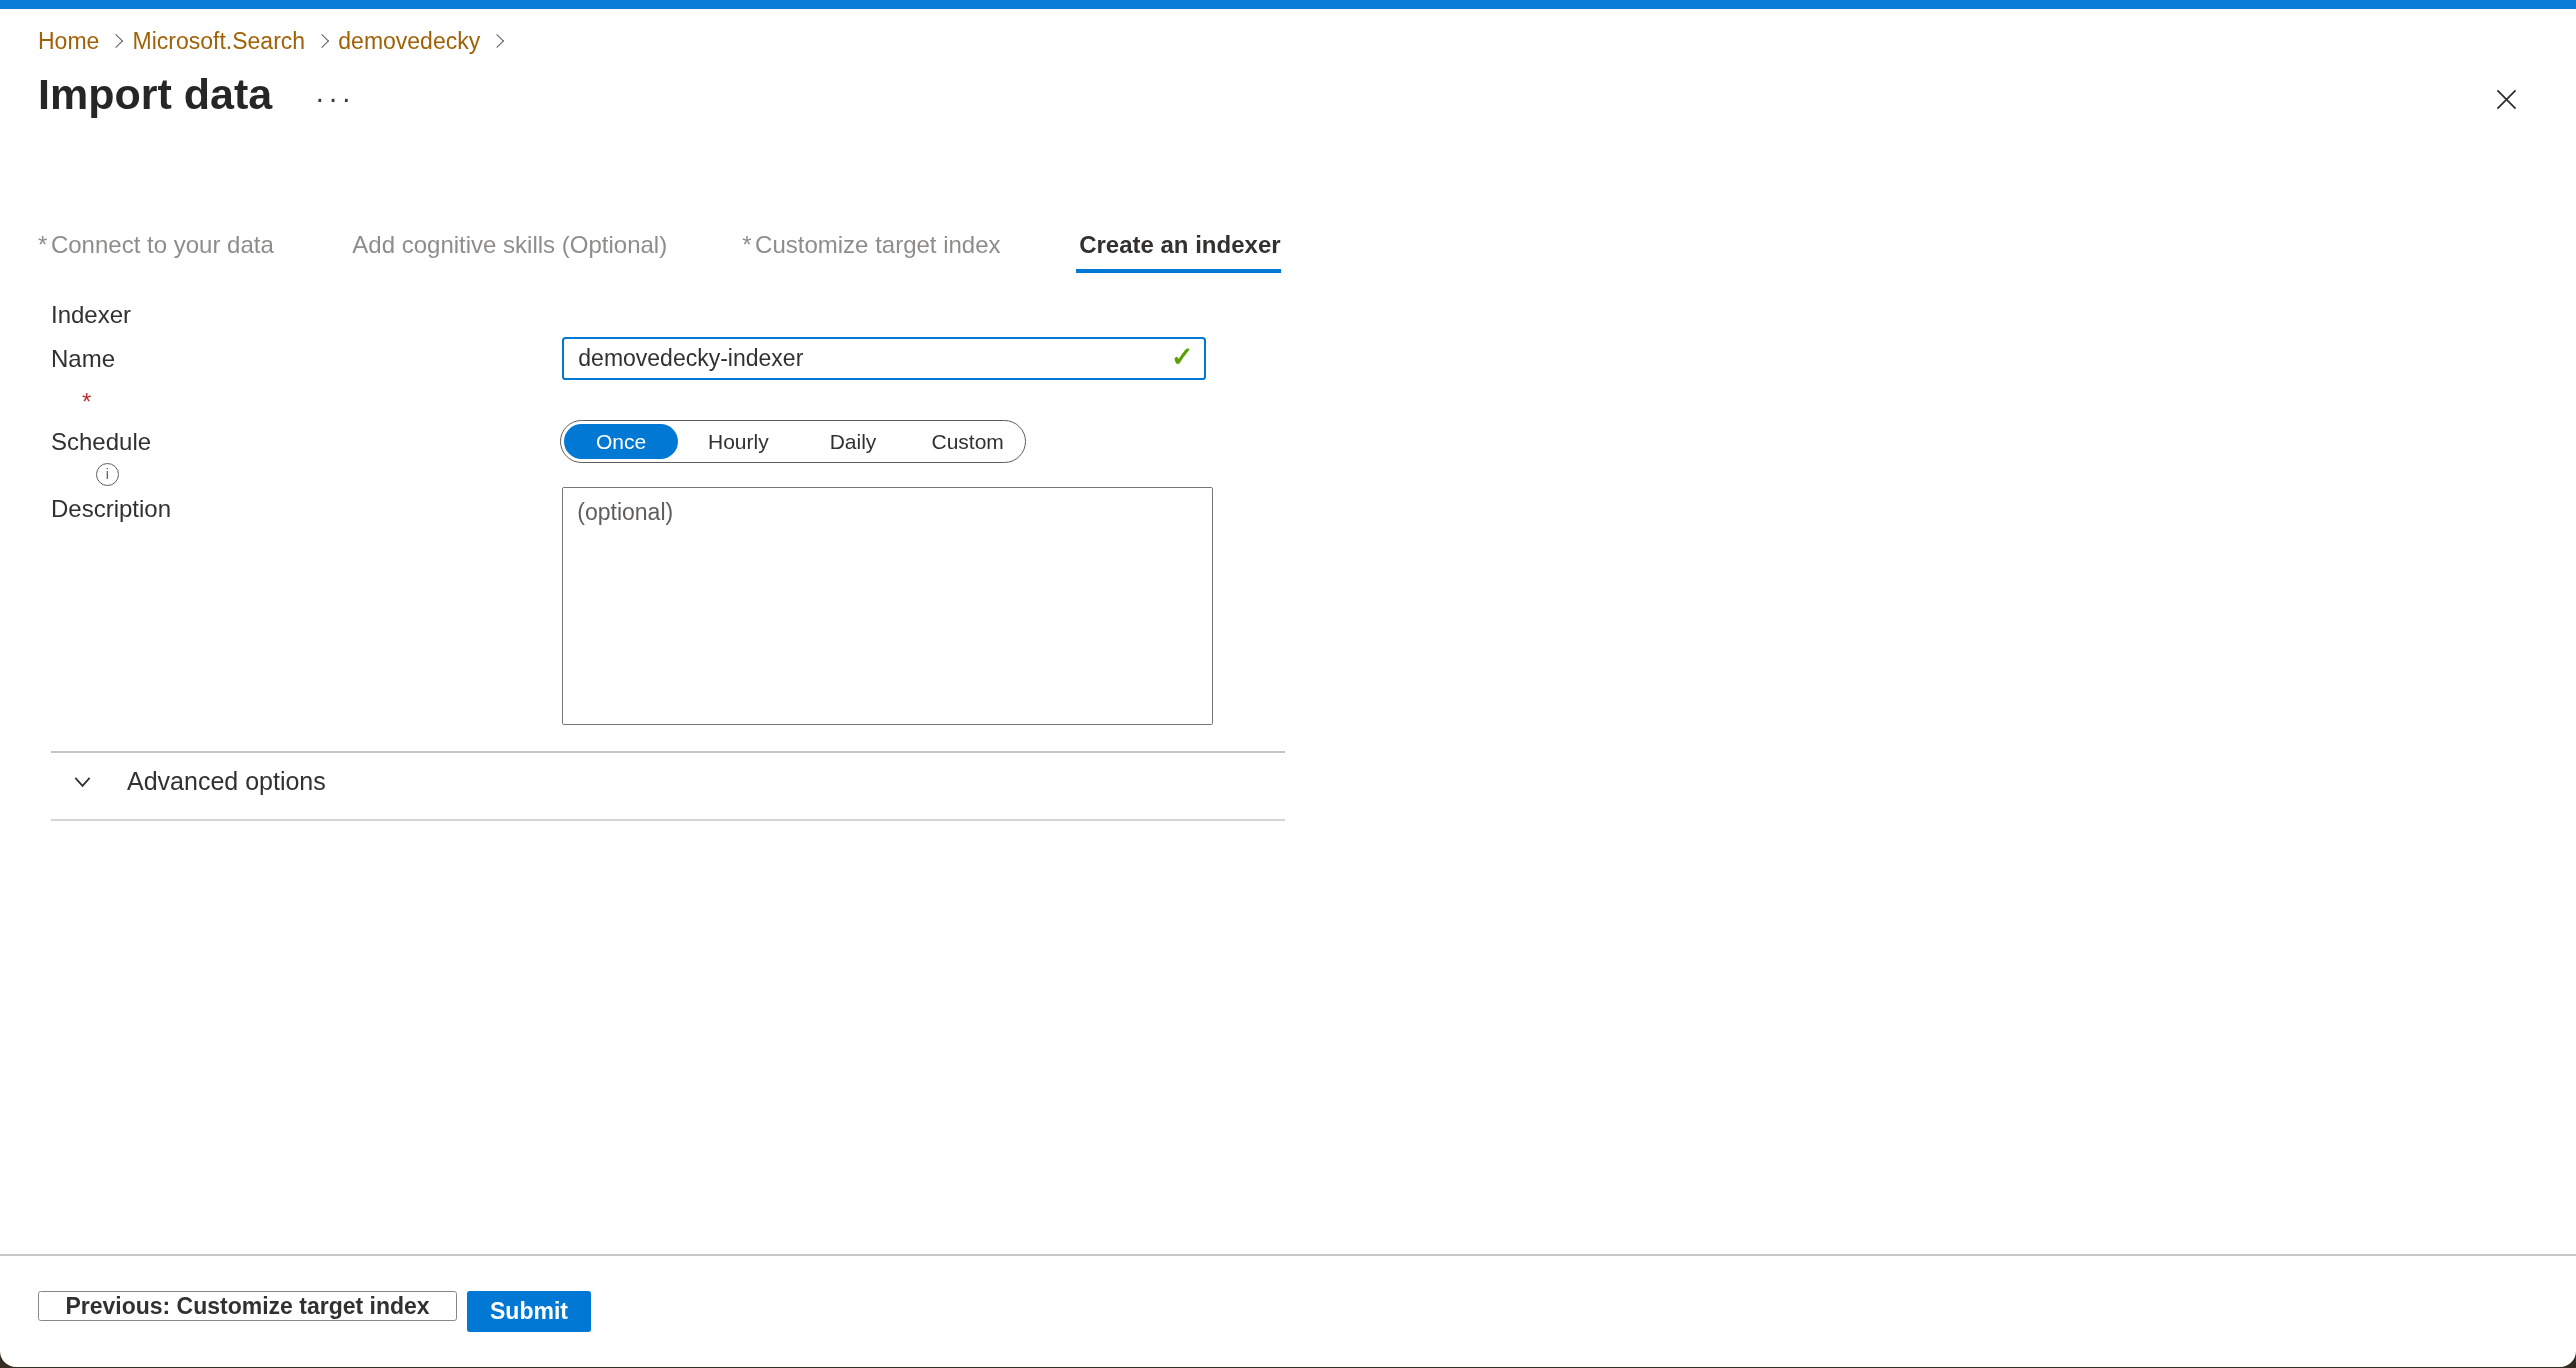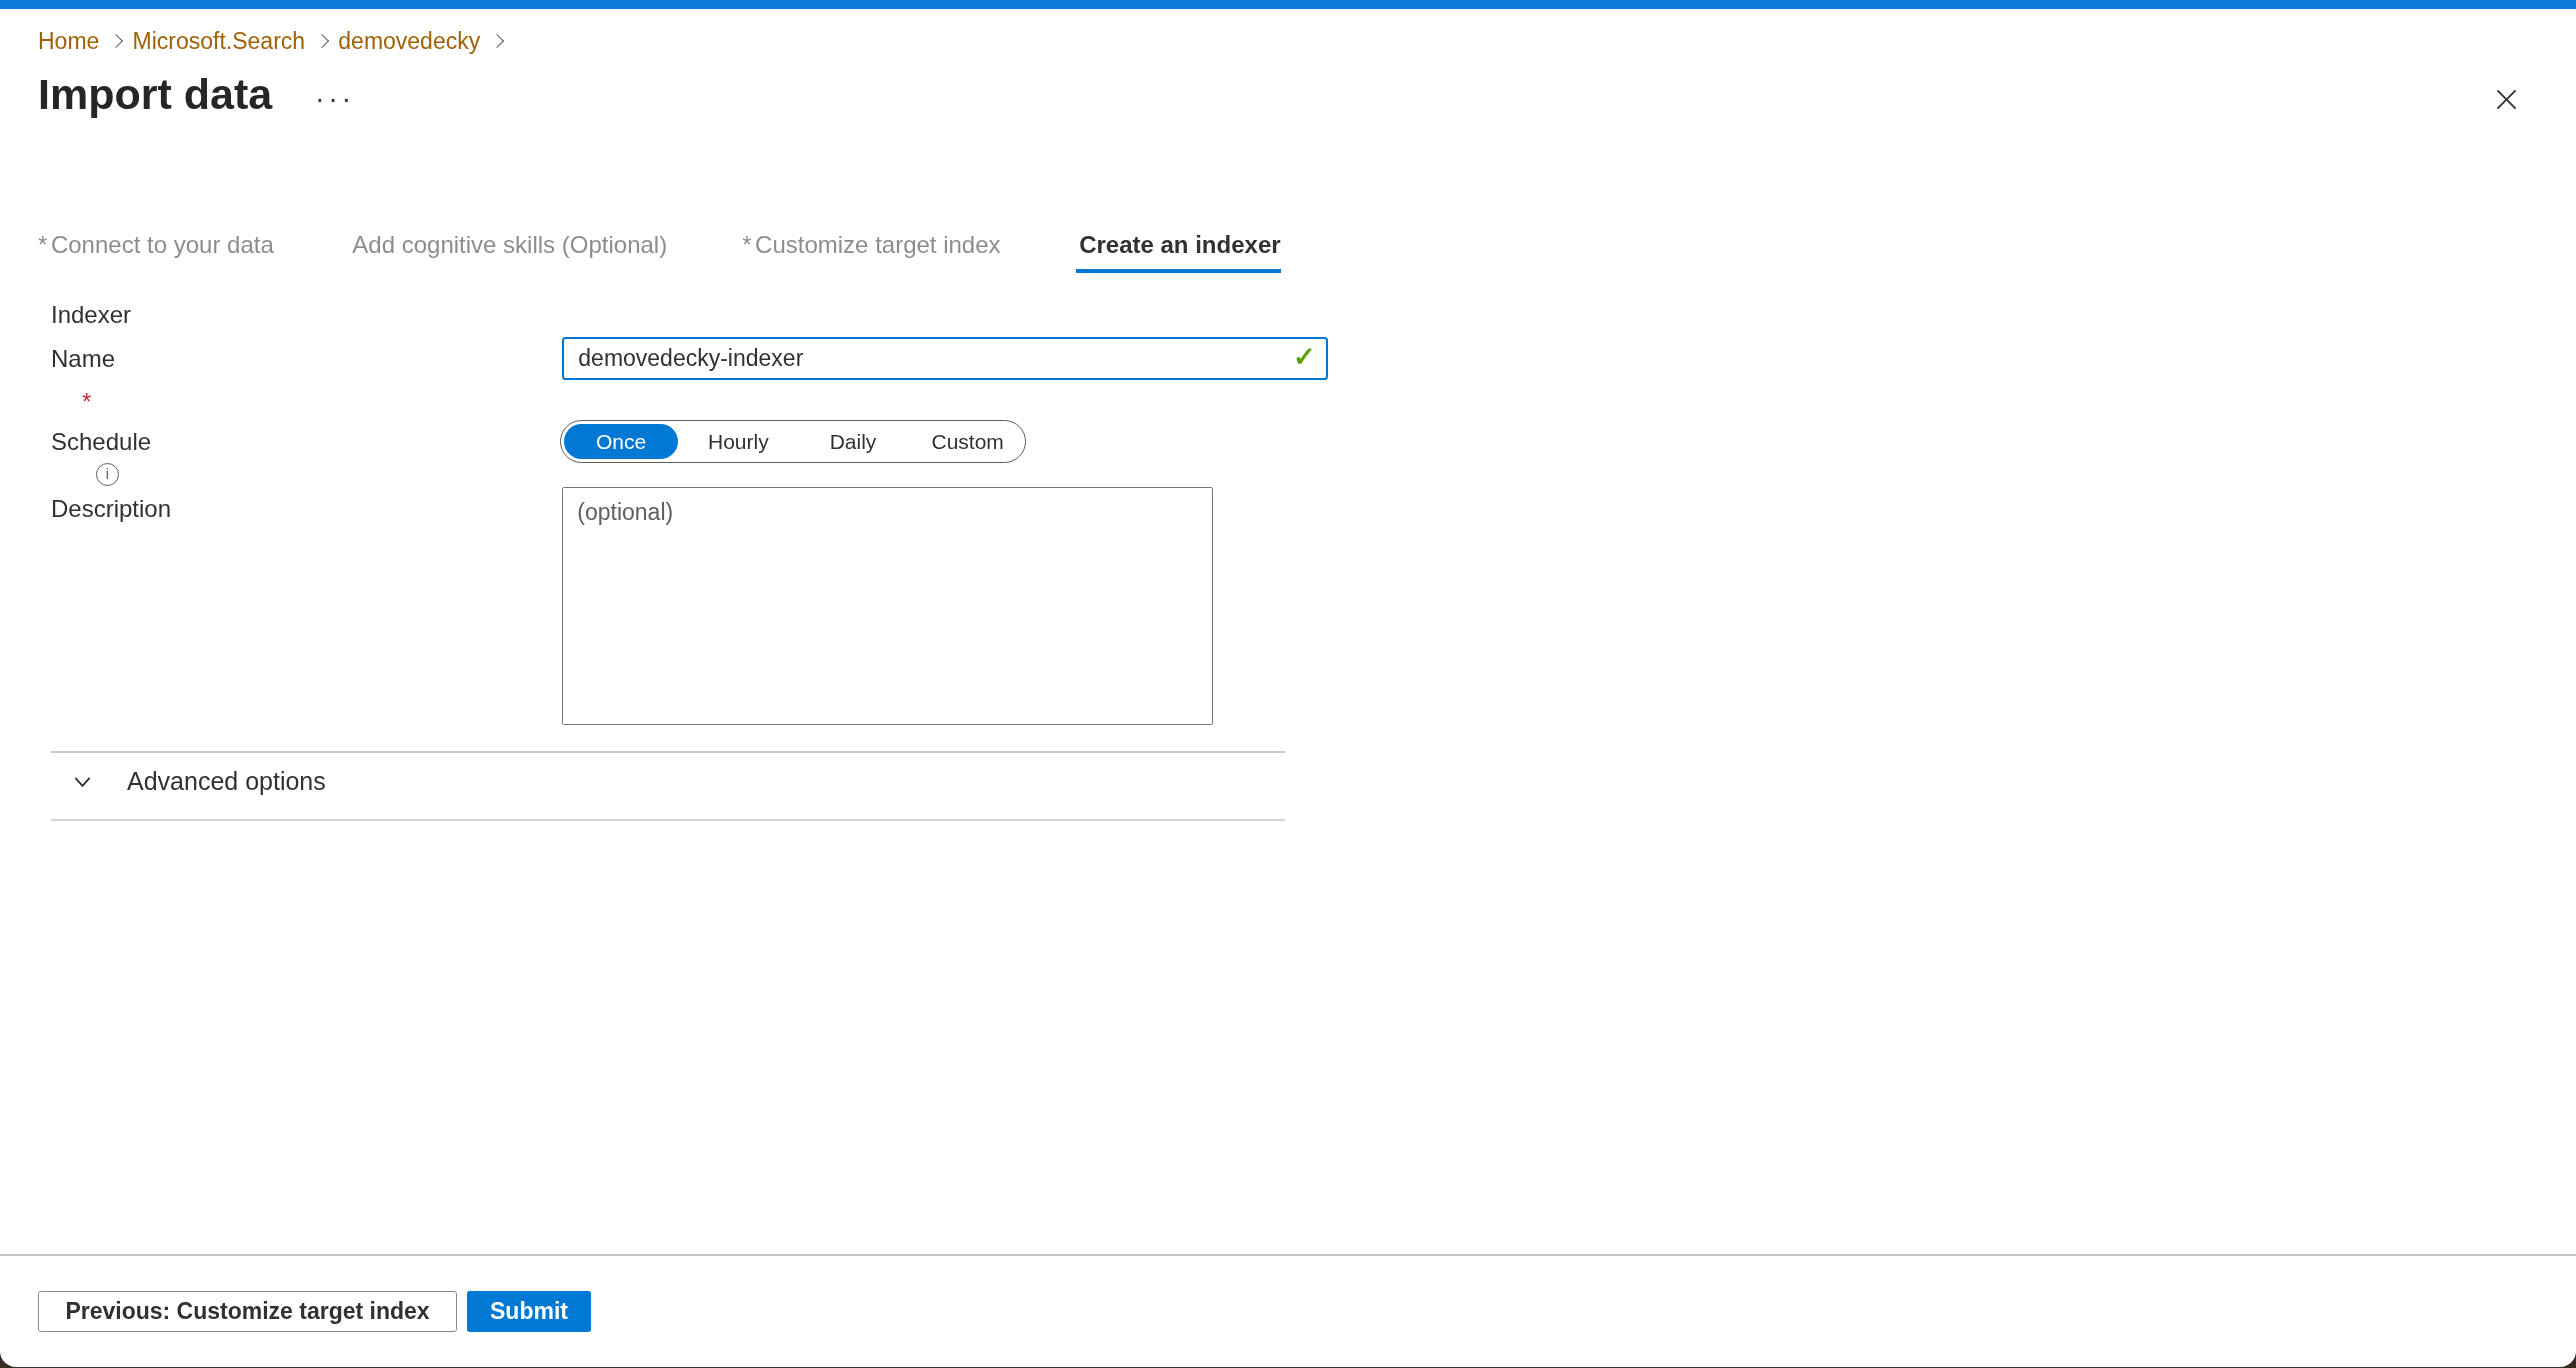--- a/index.html
+++ b/index.html
@@ -16,41 +16,41 @@
             cursor:pointer;line-height:29px;}
   .close-btn{position:absolute;left:2492px;top:85px;width:29px;height:29px;cursor:pointer;}
   .tabs{position:absolute;left:38px;top:231px;display:flex;gap:75px;font-size:24px;}
   .tab{color:#8f8d8b;padding-bottom:9.8px;border-bottom:4.5px solid transparent;cursor:pointer;white-space:nowrap;}
   .tab.active{color:#323130;font-weight:600;border-bottom-color:#0078d4;}
   .tab .star{margin-right:3.6px;}
   .section-label{position:absolute;left:51px;top:301px;font-size:24px;color:#323130;}
   .field-label{position:absolute;left:51px;font-size:24px;color:#323130;height:43px;line-height:43px;
                display:flex;align-items:center;flex-direction:column;}
   .req{color:#bc2f32;margin-left:7.2px;font-size:24px;}
-  .name-input-wrap{position:absolute;left:562px;top:337px;width:766px;height:43px;}
+  .name-input-wrap{position:absolute;left:562px;top:337px;width:644px;height:43px;}
   .name-input{box-sizing:border-box;width:100%;height:100%;border:2.7px solid #0078d4;border-radius:3.6px;
               font-size:23px;color:#323130;padding:0 50px 0 14.3px;outline:none;font-family:"Liberation Sans",sans-serif;}
   .valid-check{position:absolute;right:12.5px;top:0;height:43px;line-height:41px;color:#57a300;
                font-size:27px;font-weight:bold;}
   .info-icon{box-sizing:border-box;display:inline-flex;align-items:center;justify-content:center;
              width:23px;height:23px;border:1.8px solid #605e5c;border-radius:50%;font-size:14.3px;
              color:#605e5c;margin-left:12.5px;cursor:pointer;font-style:normal;}
   .toggle{position:absolute;left:560px;top:420px;width:466px;height:43px;box-sizing:border-box;
           border:1.8px solid #5f5d5b;border-radius:23px;display:flex;background:#fff;}
   .toggle-opt{flex:1;display:flex;align-items:center;justify-content:center;font-size:21px;
               color:#323130;cursor:pointer;border-radius:19.7px;margin:2.7px 0;}
   .toggle-opt.selected{background:#0078d4;color:#ffffff;margin:2.7px;}
   .desc-textarea{position:absolute;left:562px;top:487px;width:651px;height:238px;box-sizing:border-box;
                  border:1.8px solid #767676;border-radius:1.8px;font-size:23px;padding:10.7px 14.3px;
                  color:#323130;resize:none;outline:none;font-family:"Liberation Sans",sans-serif;}
   .desc-textarea::placeholder{color:#605e5c;opacity:1;}
   .divider{position:absolute;height:1.8px;background:#c8c6c4;}
   .advanced-row{position:absolute;left:70px;top:767px;display:flex;align-items:center;gap:32px;cursor:pointer;}
   .advanced-label{font-size:25px;color:#323130;}
-  .footer-prev{position:absolute;left:38px;top:1291px;width:419px;height:41px;box-sizing:border-box;
+  .footer-prev{position:absolute;left:38px;top:1291px;width:419px;height:30px;box-sizing:border-box;
                background:#ffffff;border:1.8px solid #8a8886;border-radius:2.7px;font-size:23px;font-weight:600;
                color:#323130;cursor:pointer;font-family:"Liberation Sans",sans-serif;}
   .footer-submit{position:absolute;left:467px;top:1291px;width:124px;height:41px;box-sizing:border-box;
                  border:none;border-radius:2.7px;font-size:23px;font-weight:600;color:#ffffff;cursor:pointer;
                  font-family:"Liberation Sans",sans-serif;}
 </style>
 </head>
 <body>
 
 <div class="screen">

